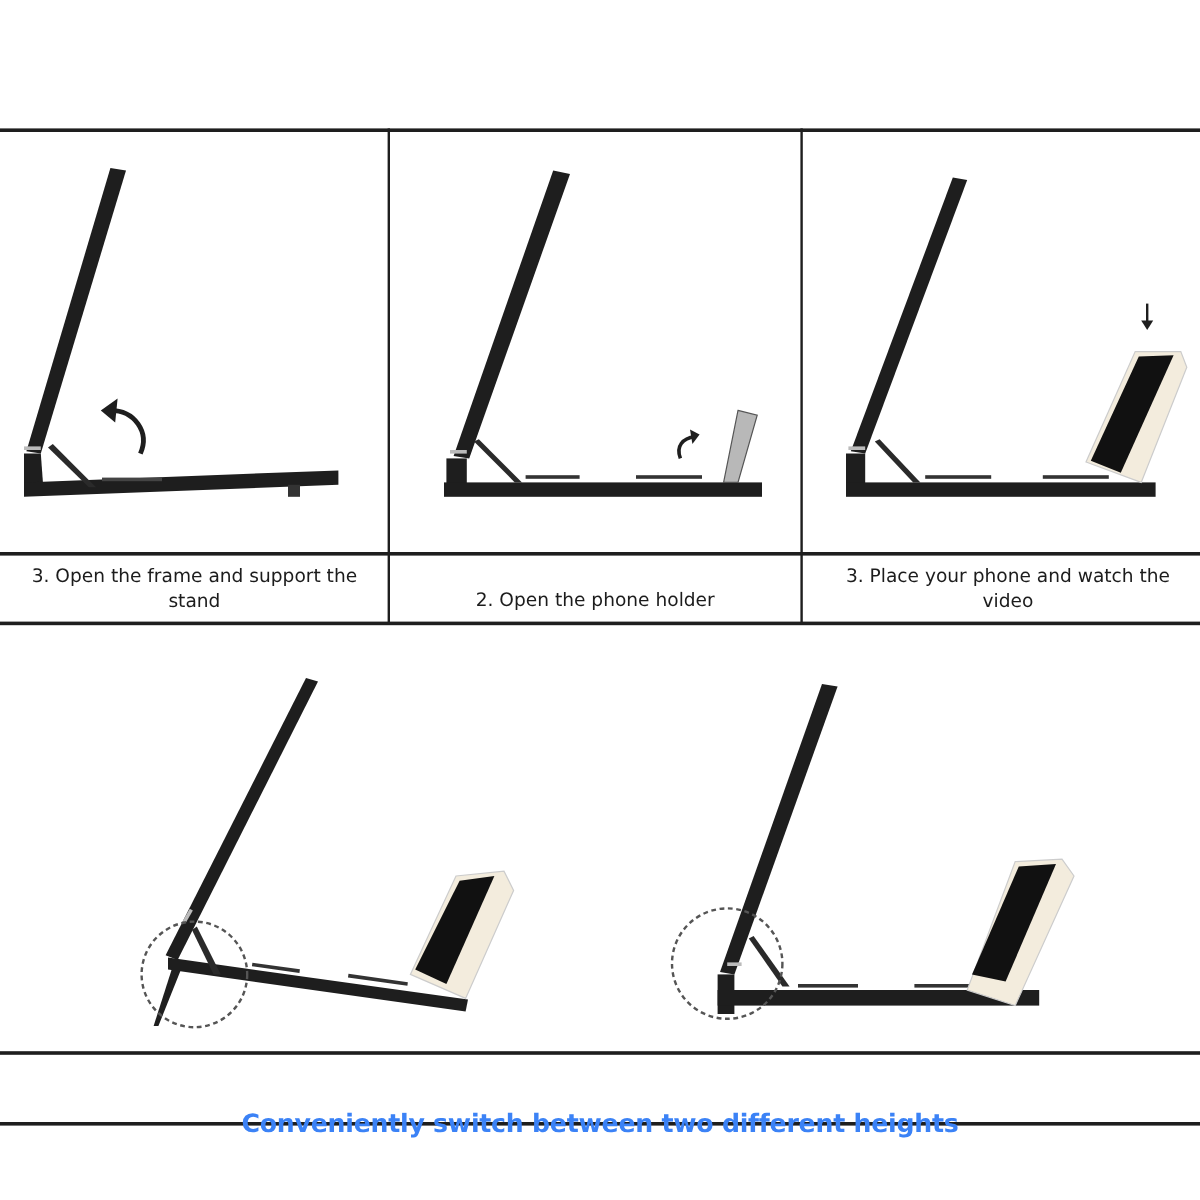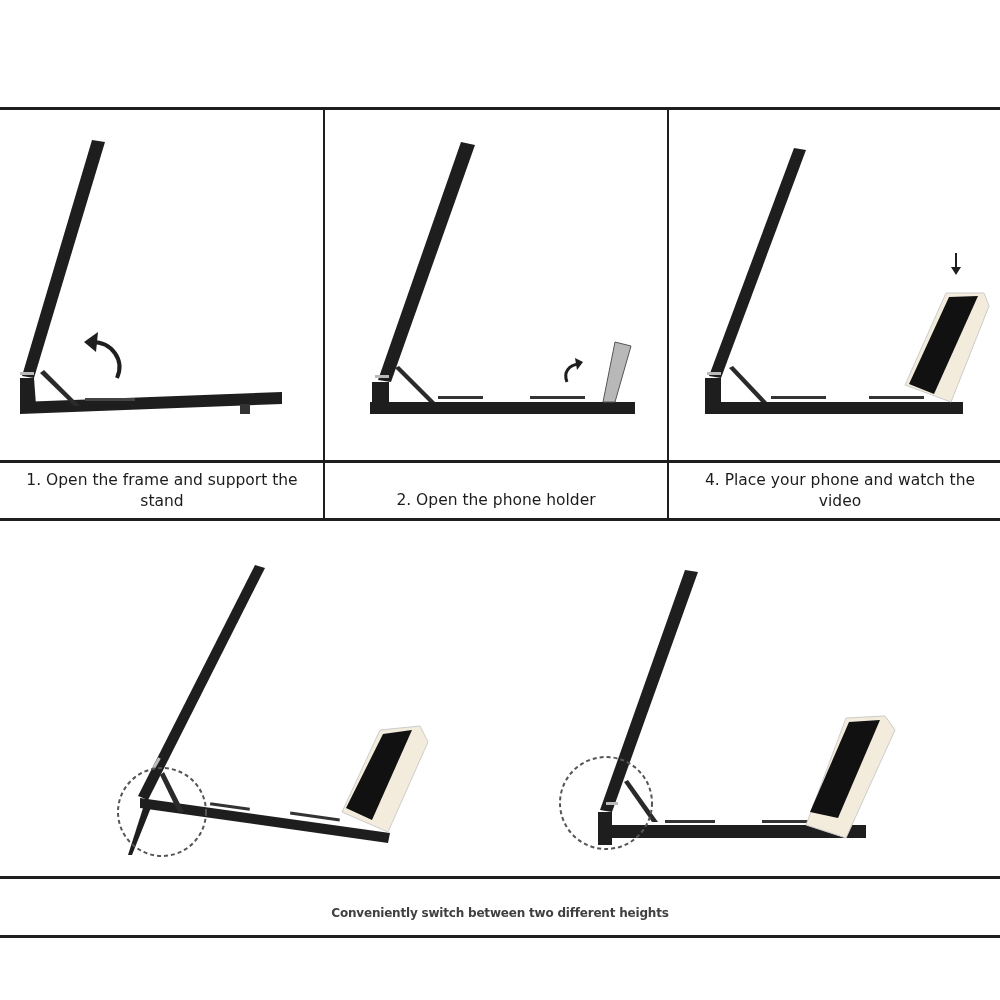--- a/index.html
+++ b/index.html
@@ -2,21 +2,21 @@
 <html><head>
 <meta charset="utf-8">
 <style>
   html, body { margin:0; padding:0; background:#ffffff; }
   body { width:1000px; height:1000px; position:relative; overflow:hidden; font-family:"DejaVu Sans", sans-serif; color:#1a1a1a; }
   .hline { position:absolute; left:0; width:1000px; height:3px; background:#1e1e1e; }
   .vline { position:absolute; width:2px; background:#1e1e1e; }
   .panel { position:absolute; }
   .panel svg { width:100%; height:100%; display:block; }
   .caption { position:absolute; display:flex; align-items:center; justify-content:center; text-align:center; font-size:15.5px; line-height:21px; color:#1c1c1c; }
-  .bottom-caption { position:absolute; left:0; width:1000px; top:885px; height:56px; display:flex; align-items:center; justify-content:center; font-size:12px; font-weight:bold; letter-spacing:-0.2px; color:#404040; }
+  .bottom-caption { position:absolute; left:0; width:1000px; top:908px; height:56px; display:flex; align-items:center; justify-content:center; font-size:21px; font-weight:bold; letter-spacing:-0.2px; color:#3b82f6; }
 </style>
 </head>
 <body>
 
 <div class="hline" style="top:107px;"></div>
 <div class="hline" style="top:460px;"></div>
 <div class="hline" style="top:518px;"></div>
 <div class="vline" style="left:323px; top:107px; height:413px;"></div>
 <div class="vline" style="left:667px; top:107px; height:413px;"></div>
 <div class="hline" style="top:876px;"></div>
@@ -60,23 +60,23 @@
     <polygon points="60,258 64,256 98,292 92,292" fill="#2a2a2a"></polygon>
     <rect x="102" y="286" width="55" height="3" fill="#333"></rect>
     <rect x="200" y="286" width="55" height="3" fill="#333"></rect>
     <polygon points="277,183 315,183 320,196 282,292 236,275" fill="#f3ecdd" stroke="#ccc" stroke-width="1"></polygon>
     <polygon points="280,187 309,186 265,284 240,274" fill="#111"></polygon>
     <line x1="287" y1="143" x2="287" y2="160" stroke="#1e1e1e" stroke-width="2"></line>
     <polygon points="282,157 292,157 287,165" fill="#1e1e1e"></polygon>
   </svg>
 </div>
 
-<div class="caption" style="left:20px; top:463px; width:284px; height:55px;">1. Open the frame and support the stand</div>
+<div class="caption" style="left:20px; top:463px; width:284px; height:55px;">3. Open the frame and support the stand</div>
 <div class="caption" style="left:325px; top:473px; width:342px; height:55px;">2. Open the phone holder</div>
-<div class="caption" style="left:690px; top:463px; width:300px; height:55px;">4. Place your phone and watch the video</div>
+<div class="caption" style="left:690px; top:463px; width:300px; height:55px;">3. Place your phone and watch the video</div>
 
 <div class="panel" style="left:60px; top:550px; width:420px; height:320px;">
   <svg viewBox="0 0 420 320">
     <polygon points="195,15 205,18 88,250 78,246" fill="#1e1e1e"></polygon>
     <polygon points="84,255 92,255 72,305 68,305" fill="#1e1e1e"></polygon>
     <rect x="90" y="212" width="12" height="3" fill="#bbb" transform="rotate(-60 96 213)"></rect>
     <polygon points="80,248 330,283 328,293 80,258" fill="#1e1e1e"></polygon>
     <polygon points="100,225 104,222 124,262 118,262" fill="#2a2a2a"></polygon>
     <rect x="150" y="255" width="40" height="3" fill="#333" transform="rotate(8 170 256)"></rect>
     <rect x="230" y="265" width="50" height="3" fill="#333" transform="rotate(8 255 266)"></rect>

